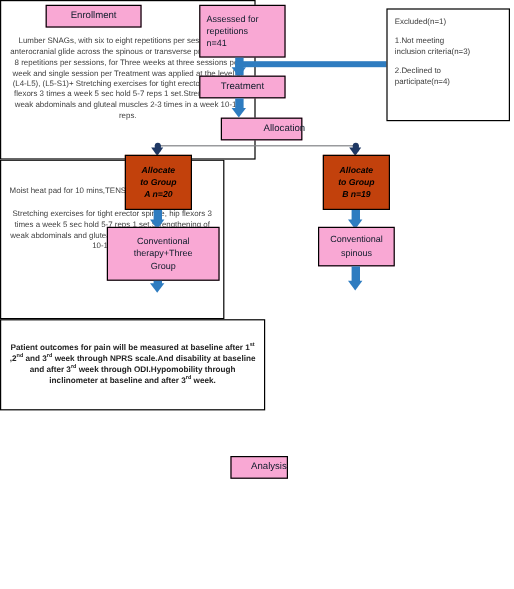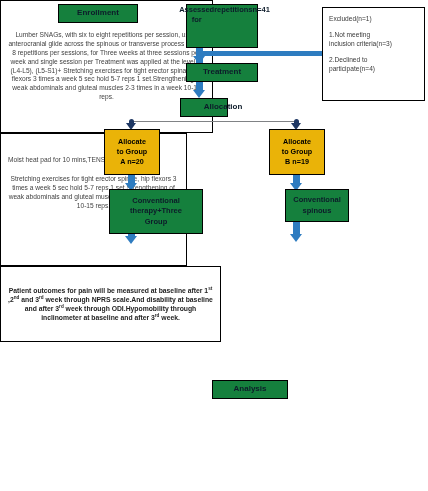--- a/index.html
+++ b/index.html
@@ -9,31 +9,31 @@
     font-family:"Liberation Sans", sans-serif;
     position:relative;
     overflow:hidden;
     color:#000;
   }
   .canvas{position:absolute;left:0;top:0;width:428px;height:491px;}
 
   .box{position:absolute;box-sizing:border-box;display:flex;align-items:center;
        justify-content:center;text-align:center;}
   .blue{
-    background:#15803d;
+    background:#f9a8d4;
     border:1.5px solid #000000;
     color:#0d1b2a;
-    font-weight:bold;
-    margin-left:20px;
+    font-weight:normal;
   }
   .white{
-    background:#eab308;
+    background:#c2410c;
     border:1.5px solid #000000;
     color:#000000;
     font-weight:bold;
+    font-style:italic;
   }
   .white-thin{
     background:#ffffff;
     border:1.5px solid #000000;
     color:#3a3a3a;
     font-weight:normal;
     text-align:left;
   }
   .para{
     background:#ffffff;
@@ -64,21 +64,21 @@
 </style>
 </head>
 <body>
 
 <div class="canvas">
 
   <div class="box blue" style="left:38px;top:4px;width:80px;height:19px;font-size:8px;">
     <span class="lbl">Enrollment</span>
   </div>
 
-  <div class="box blue" style="left:166px;top:4px;width:72px;height:44px;font-size:7.5px;flex-direction:row;align-items:flex-start;padding-left:5px;">
+  <div class="box blue" style="left:166px;top:4px;width:72px;height:44px;font-size:7.5px;flex-direction:column;align-items:flex-start;padding-left:5px;">
     <span class="lbl">Assessed for</span>
     <span class="lbl">repetitions</span>
     <span class="lbl">n=41</span>
   </div>
 
   <div class="vline" style="left:196px;top:48px;width:7px;height:15px;"></div>
 
   <div class="vline" style="left:196px;top:51px;width:153px;height:5px;"></div>
   <div class="arrow-r" style="left:346px;top:48px;"></div>
 
@@ -92,21 +92,21 @@
 
   <div class="arrow-d" style="left:193px;top:56px;"></div>
 
   <div class="box blue" style="left:166px;top:63px;width:72px;height:19px;font-size:8px;">
     <span class="lbl">Treatment</span>
   </div>
 
   <div class="vline" style="left:196px;top:82px;width:7px;height:9px;"></div>
   <div class="arrow-d" style="left:193px;top:90px;"></div>
 
-  <div class="box blue" style="left:160px;top:98px;width:48px;height:19px;font-size:8px;padding-left:38px;">
+  <div class="box blue" style="left:184px;top:98px;width:68px;height:19px;font-size:8px;padding-left:38px;">
     <span class="lbl">Allocation</span>
   </div>
 
   <div class="grayline" style="left:131px;top:121px;width:166px;height:1.4px;"></div>
   <div class="dot" style="left:129px;top:119px;"></div>
   <div class="dot" style="left:294px;top:119px;"></div>
   <div class="vline" style="left:129px;top:121px;width:5px;height:5px;background:#1F3864;"></div>
   <div class="arrow-d-navy" style="left:126px;top:123px;"></div>
   <div class="vline" style="left:294px;top:121px;width:5px;height:5px;background:#1F3864;"></div>
   <div class="arrow-d-navy" style="left:291px;top:123px;"></div>
@@ -149,21 +149,21 @@
 
   <div class="vline" style="left:293px;top:222px;width:7px;height:14px;"></div>
   <div class="arrow-d" style="left:290px;top:234px;"></div>
 
   <div class="para" style="left:239px;top:241px;width:187px;height:133px;font-size:6.6px;line-height:1.62;
               display:flex;flex-direction:column;justify-content:flex-start;padding-top:22px;">
     <span class="lbl" style="text-align:left;padding-left:2px;margin-bottom:10px;">Moist heat pad for 10 mins,TENS</span>
     <span class="lbl">Stretching exercises for tight erector spinae, hip flexors 3 times a week 5 sec hold 5-7 reps 1 set.Strengthening of weak abdominals and gluteal muscles 2-3 times in a week 10-15 reps.</span>
   </div>
 
-  <div class="box blue" style="left:192px;top:380px;width:76px;height:19px;font-size:8px;">
+  <div class="box blue" style="left:192px;top:380px;width:48px;height:19px;font-size:8px;justify-content:flex-end;">
     <span class="lbl">Analysis</span>
   </div>
 
   <div class="para bold" style="left:104px;top:401px;width:221px;height:76px;font-size:6.8px;line-height:1.72;
               display:flex;align-items:center;">
     <span class="lbl">
       <span>Patient outcomes for pain will be measured at baseline after 1</span><sup>st</sup><span> ,2</span><sup>nd</sup><span>  and  3</span><sup>rd</sup><span> week through NPRS scale.And disability at baseline and after 3</span><sup>rd</sup><span> week through ODI.Hypomobility through inclinometer at baseline and after 3</span><sup>rd</sup><span> week.</span>
     </span>
   </div>
 

